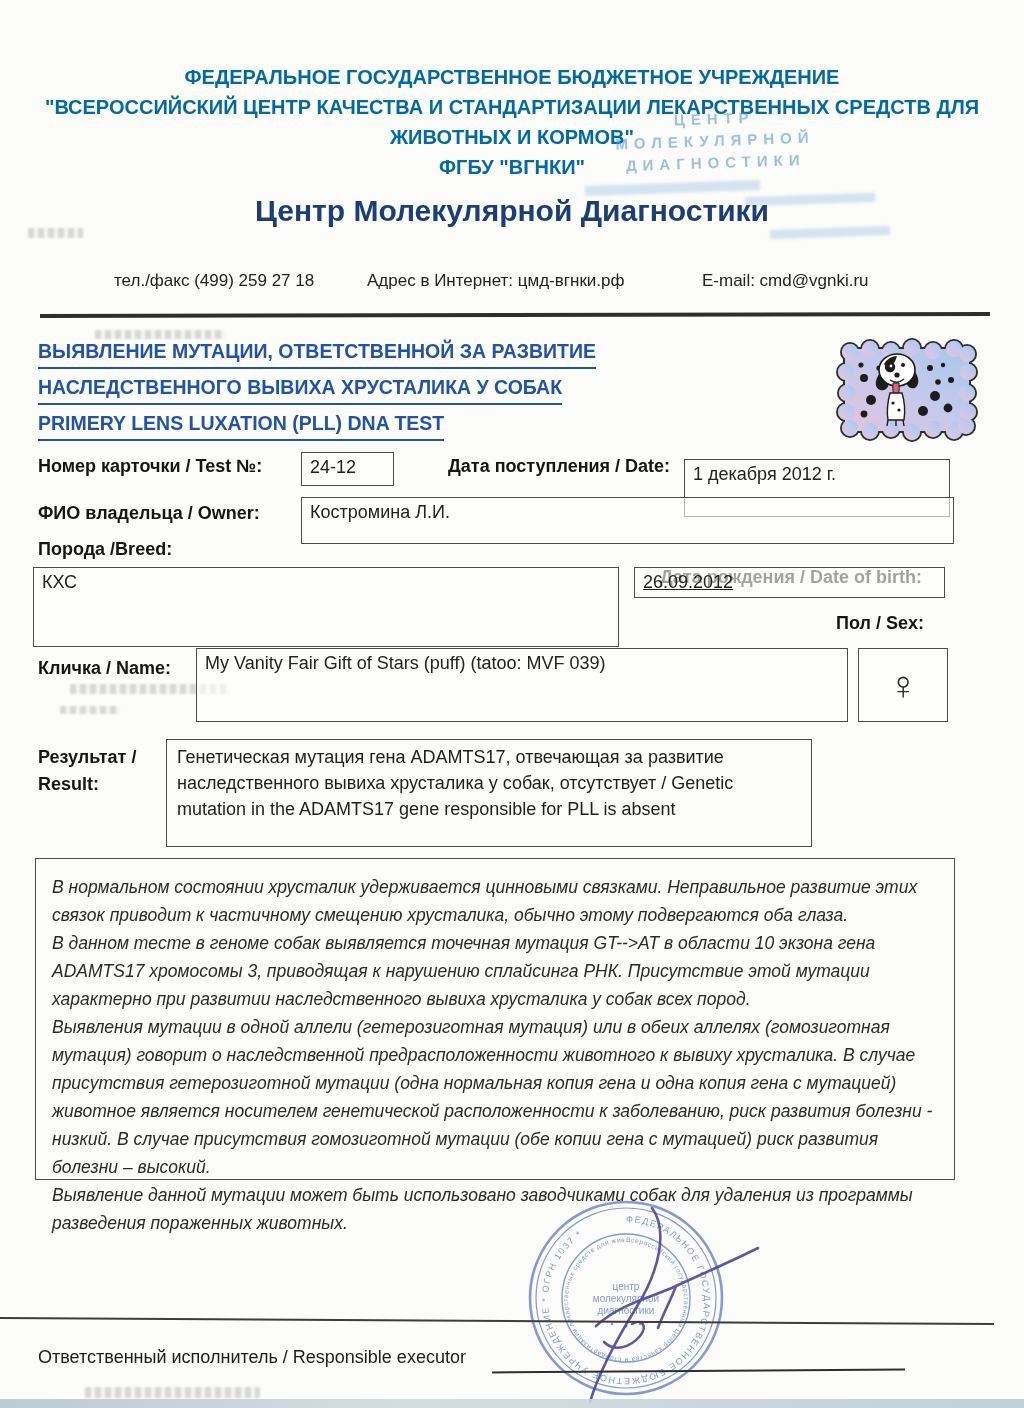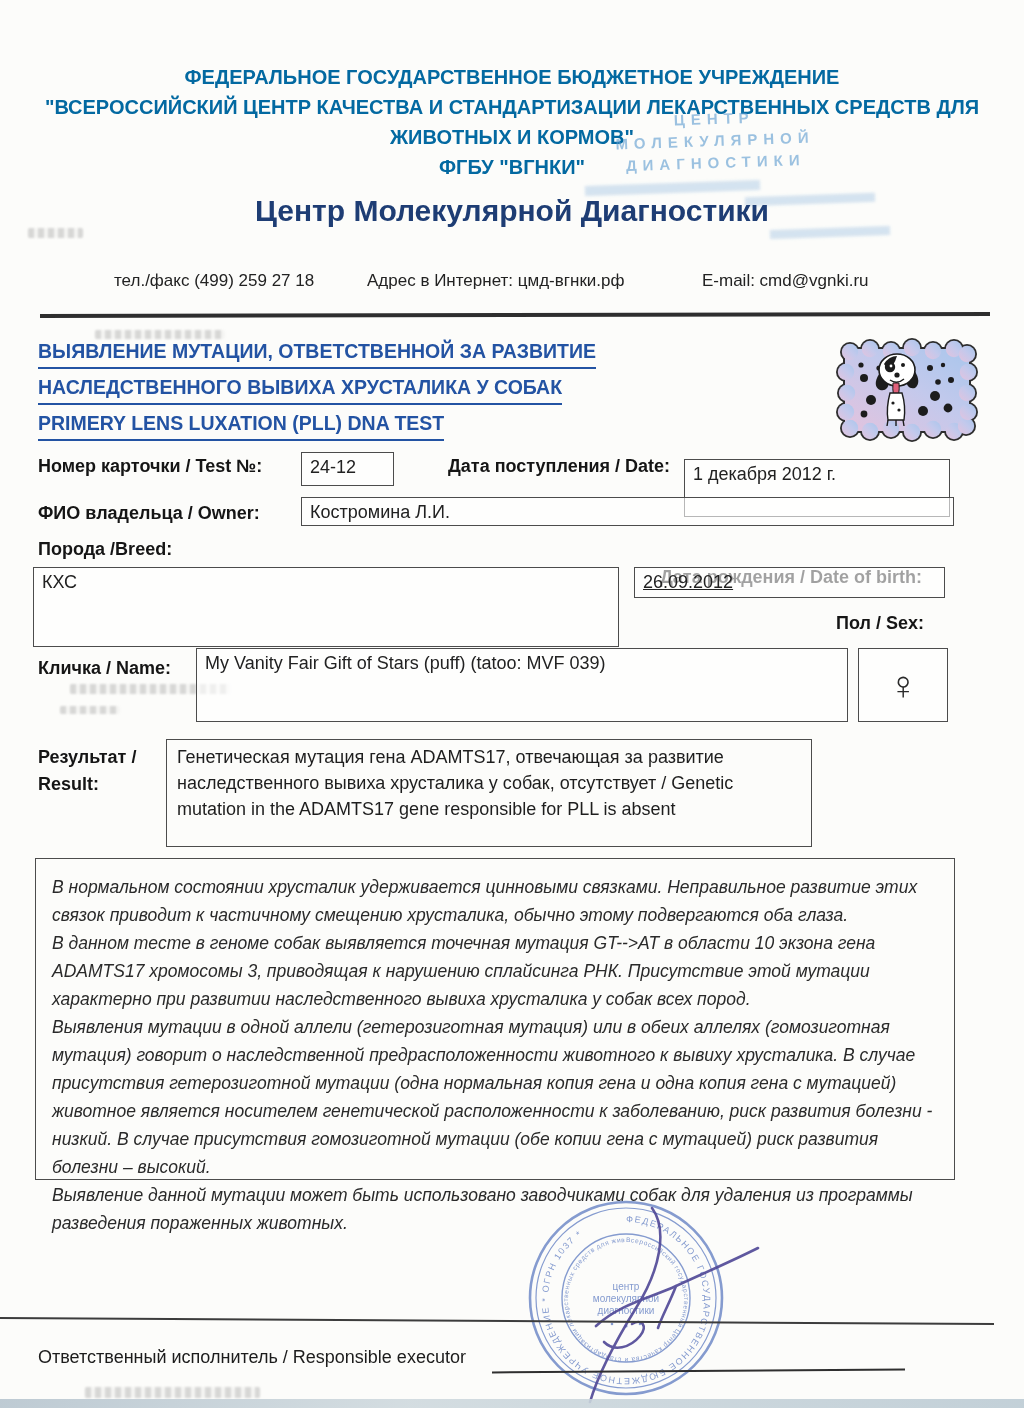--- a/index.html
+++ b/index.html
@@ -169,21 +169,21 @@
       <path d="M54 82 L53 88 M62 82 L62 88 M69 82 L70 88" stroke="#1c1c1c" stroke-width="1.4"></path>
     </g>
   </svg>
 
   <div class="abs lbl" style="left:38px;top:456px;">Номер карточки / Test №:</div>
   <div class="abs fbox" style="left:301px;top:452px;width:93px;height:34px;">24-12</div>
   <div class="abs lbl" style="left:448px;top:456px;">Дата поступления / Date:</div>
   <div class="abs fbox" style="left:684px;top:451px;width:266px;height:58px;margin-top:8px;">1 декабря 2012 г.</div>
 
   <div class="abs lbl" style="left:38px;top:503px;">ФИО владельца / Owner:</div>
-  <div class="abs fbox" style="left:301px;top:497px;width:653px;height:29px;">Костромина Л.И.</div>
+  <div class="abs fbox" style="left:301px;top:497px;width:653px;height:47px;">Костромина Л.И.</div>
 
   <div class="abs lbl" style="left:38px;top:539px;">Порода  /Breed:</div>
   <div class="abs lbl" style="left:660px;top:539px;margin-top:28px;">Дата рождения / Date of birth:</div>
 
   <div class="abs fbox" style="left:33px;top:567px;width:586px;height:80px;">КХС</div>
   <div class="abs fbox" style="left:634px;top:567px;width:311px;height:31px;text-decoration:underline;">26.09.2012</div>
 
   <div class="abs lbl" style="left:836px;top:613px;">Пол / Sex:</div>
 
   <div class="abs lbl" style="left:38px;top:658px;">Кличка / Name:</div>

